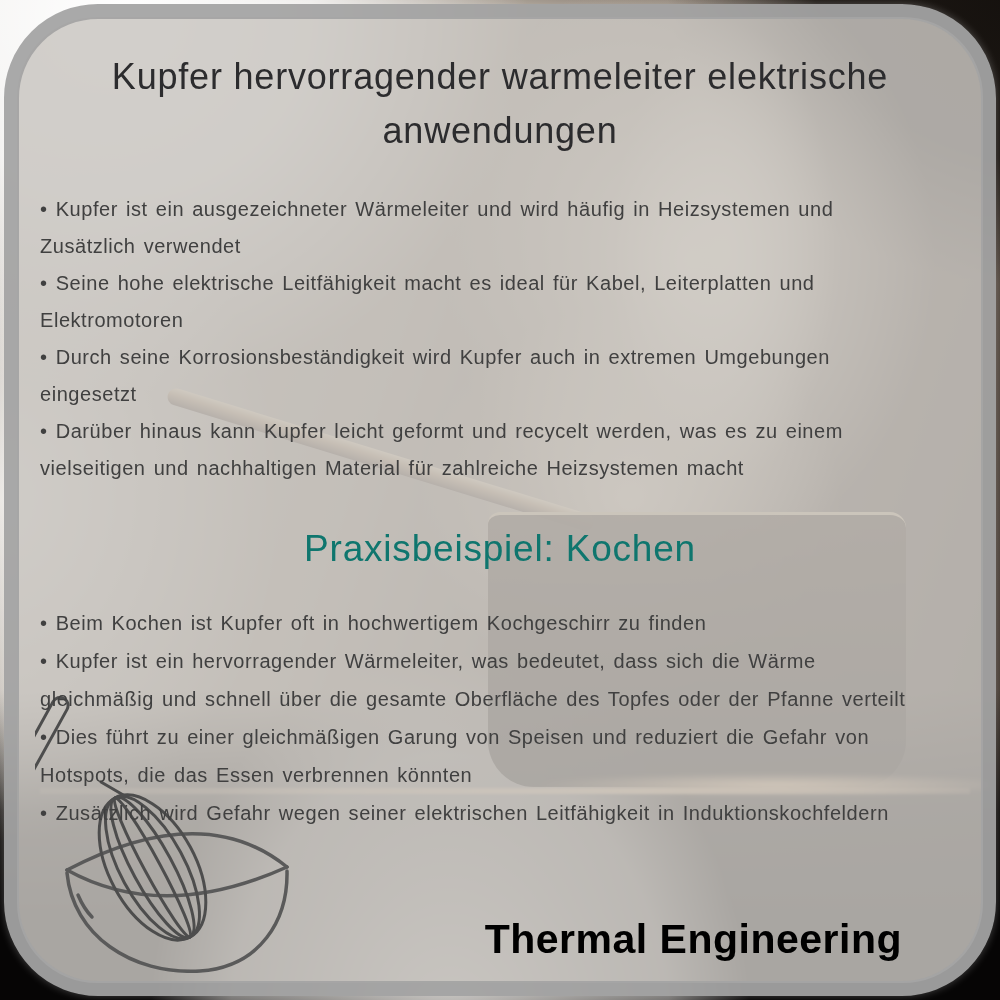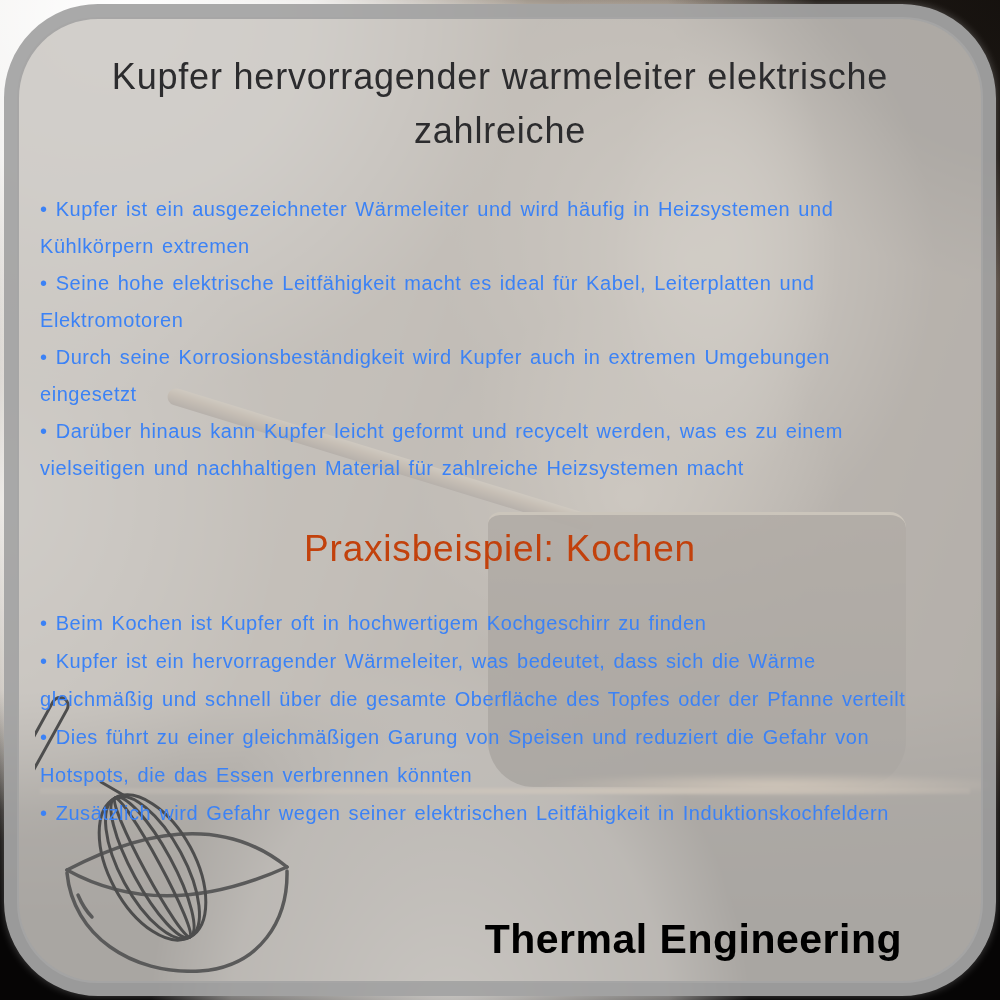--- a/index.html
+++ b/index.html
@@ -47,25 +47,25 @@
   }
   .ring { position:absolute; inset:4px; border-radius:94px; z-index:2;
     border:15px solid rgba(164,164,164,0.94);
     box-shadow:0 0 8px rgba(255,255,255,0.25);
   }
 
   
   .whisk-wrap { position:absolute; left:35px; top:683px; width:270px; height:290px; z-index:3; }
 
   
-  .txt { position:absolute; left:40px; right:40px; z-index:5; color:#3b82f6; }
+  .txt { position:absolute; left:40px; right:40px; z-index:5; color:#404040; }
   .title { top:50px; left:30px; right:30px; text-align:center; font-size:36px; line-height:54px;
     color:#2c2c2e; letter-spacing:0.8px; }
   .subtitle { position:absolute; top:521px; left:30px; right:30px; z-index:5; text-align:center;
-    font-size:37px; line-height:56px; font-weight:400; color:#c2410c; letter-spacing:0.8px; }
+    font-size:37px; line-height:56px; font-weight:400; color:#0f766e; letter-spacing:0.8px; }
   .bullets { font-size:20px; letter-spacing:0.55px; word-spacing:2px; }
   .s1 { top:191px; line-height:37px; }
   .s2 { top:604px; line-height:38px; }
   .bullets .line { white-space:nowrap; }
   .watermark { position:absolute; top:916px; right:98px; z-index:4;
     font-size:41px; font-weight:700; color:#000000; letter-spacing:0.5px;margin-left:35px; }
 </style>
 </head>
 <body>
 
@@ -96,26 +96,26 @@
       <path d="M 66,99 L 90,113"></path>
       <ellipse cx="117.5" cy="184.5" rx="79" ry="8" transform="rotate(61.6 117.5 184.5)"></ellipse>
       <ellipse cx="117.5" cy="184.5" rx="79" ry="20" transform="rotate(61.6 117.5 184.5)"></ellipse>
       <ellipse cx="117.5" cy="184.5" rx="79" ry="32" transform="rotate(61.6 117.5 184.5)"></ellipse>
       <ellipse cx="117.5" cy="184.5" rx="79" ry="43" transform="rotate(61.6 117.5 184.5)"></ellipse>
     </g>
   </svg>
 
   <div class="txt title">
       <div class="line">Kupfer hervorragender warmeleiter elektrische</div>
-      <div class="line">zahlreiche</div>
+      <div class="line">anwendungen</div>
     </div>
 
   <div class="txt bullets s1">
       <div class="line">• Kupfer ist ein ausgezeichneter Wärmeleiter und wird häufig in Heizsystemen und</div>
-      <div class="line">Kühlkörpern extremen</div>
+      <div class="line">Zusätzlich verwendet</div>
       <div class="line">• Seine hohe elektrische Leitfähigkeit macht es ideal für Kabel, Leiterplatten und</div>
       <div class="line">Elektromotoren</div>
       <div class="line">• Durch seine Korrosionsbeständigkeit wird Kupfer auch in extremen Umgebungen</div>
       <div class="line">eingesetzt</div>
       <div class="line">• Darüber hinaus kann Kupfer leicht geformt und recycelt werden, was es zu einem</div>
       <div class="line">vielseitigen und nachhaltigen Material für zahlreiche Heizsystemen macht</div>
     </div>
 
   <h2 class="subtitle">Praxisbeispiel: Kochen</h2>
 

